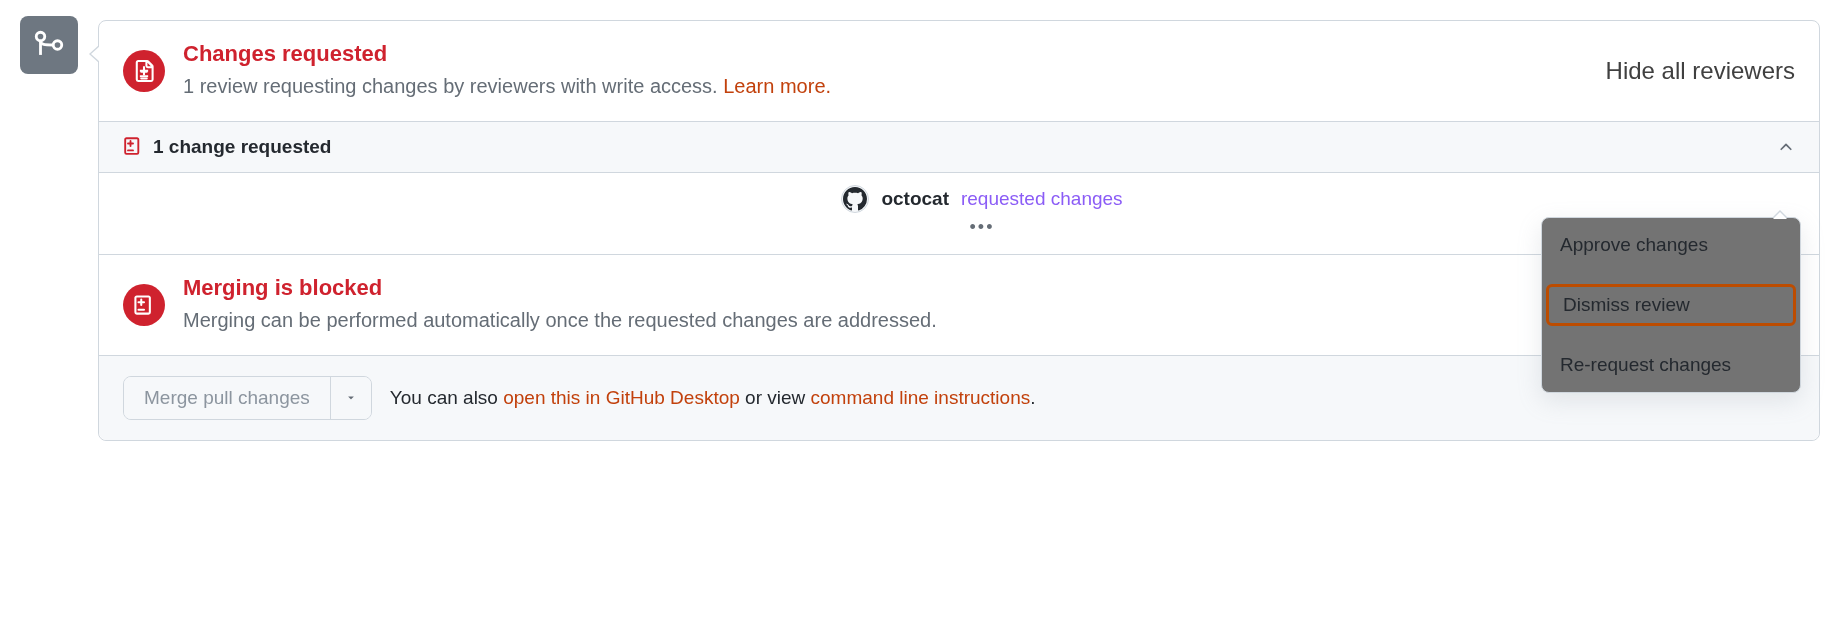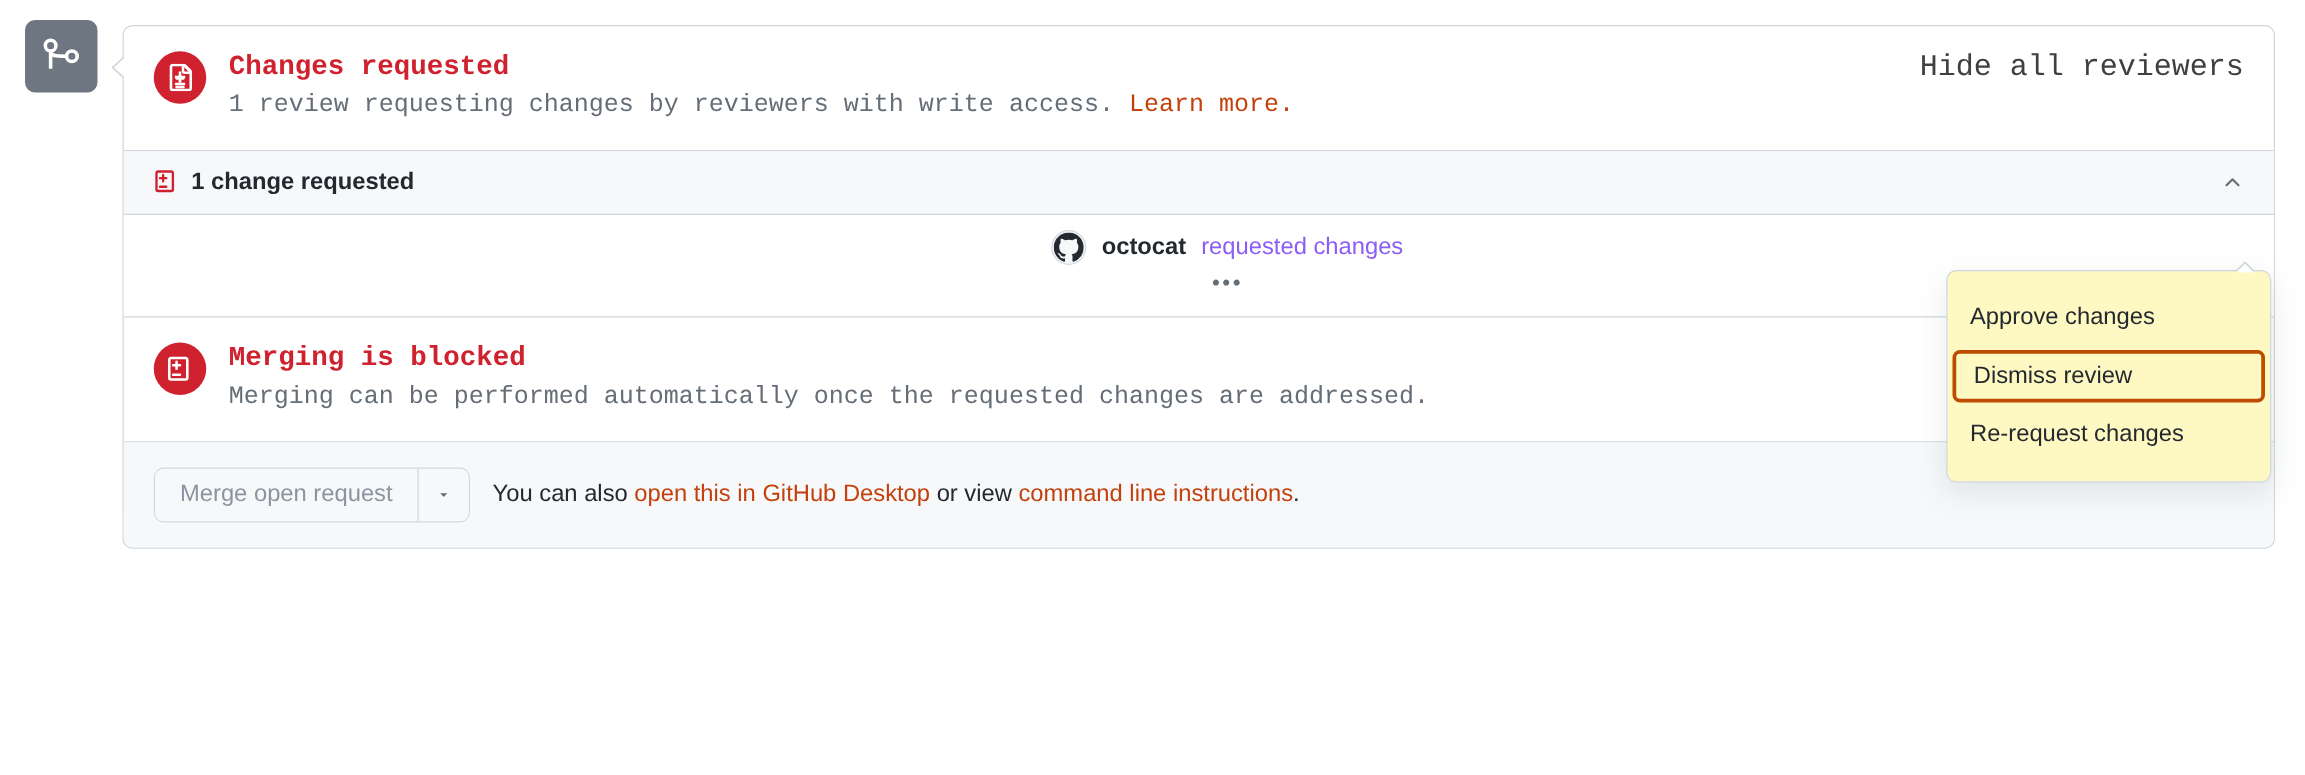--- a/index.html
+++ b/index.html
@@ -55,23 +55,22 @@
       top: 25px;
       width: 0;
       height: 0;
       border-top: 8px solid transparent;
       border-bottom: 8px solid transparent;
       border-right: 9px solid #ffffff;
     }
     .section {
       padding: 20px 24px;
       display: flex;
-      align-items: flex-start;
+      align-items: center;
       gap: 18px;
-      font-family: Liberation Mono, monospace;
     }
     .section-header {
       border-bottom: 1px solid #d0d7de;
     }
     .status-icon-circle {
       width: 42px;
       height: 42px;
       background: #cf222e;
       border-radius: 50%;
       display: flex;
@@ -165,29 +164,29 @@
     }
     .kebab {
       color: #656d76;
       font-size: 18px;
       cursor: pointer;
       padding: 4px 8px;
       letter-spacing: 2px;
     }
     .dropdown {
       position: absolute;
-      right: 2px;
+      right: 18px;
       top: 44px;
-      background: #fef9c3;
+      background: #737373;
       border: 1px solid #d0d7de;
       border-radius: 8px;
       box-shadow: 0 8px 24px rgba(140,149,159,0.2);
       min-width: 260px;
       z-index: 100;
-      padding: 16px 0;
+      padding: 6px 0;
     }
     .dropdown::before {
       content: "";
       position: absolute;
       top: -8px;
       right: 12px;
       width: 0;
       height: 0;
       border-left: 8px solid transparent;
       border-right: 8px solid transparent;
@@ -205,21 +204,21 @@
       border-bottom: 7px solid #ffffff;
     }
     .dropdown-item {
       padding: 10px 18px;
       font-size: 19px;
       cursor: pointer;
     }
     .dropdown-item.highlighted {
       border: 3px solid #bc4c00;
       border-radius: 6px;
-      margin: 5px 4px;
+      margin: 18px 4px;
       padding: 7px 14px;
     }
     .section-blocked {
       border-bottom: 1px solid #d0d7de;
     }
     .footer {
       background: #f6f8fa;
       padding: 20px 24px;
       display: flex;
       align-items: center;
@@ -327,21 +326,21 @@
         </svg>
       </div>
       <div class="section-content">
         <div class="section-title">Merging is blocked</div>
         <div class="section-desc">Merging can be performed automatically once the requested changes are addressed.</div>
       </div>
     </div>
 
     <div class="footer">
       <div class="merge-btn-group">
-        <button class="merge-btn">Merge open request</button>
+        <button class="merge-btn">Merge pull changes</button>
         <button class="merge-dropdown-btn">
           <svg width="12" height="12" viewBox="0 0 16 16" fill="currentColor">
             <path d="M4.427 6.427l3.396 3.396a.25.25 0 0 0 .354 0l3.396-3.396A.25.25 0 0 0 11.396 6H4.604a.25.25 0 0 0-.177.427z"></path>
           </svg>
         </button>
       </div>
       <div class="footer-text">
         <span>You can also </span><a class="link">open this in GitHub Desktop</a><span> or view </span><a class="link">command line instructions</a><span>.</span>
       </div>
     </div>

